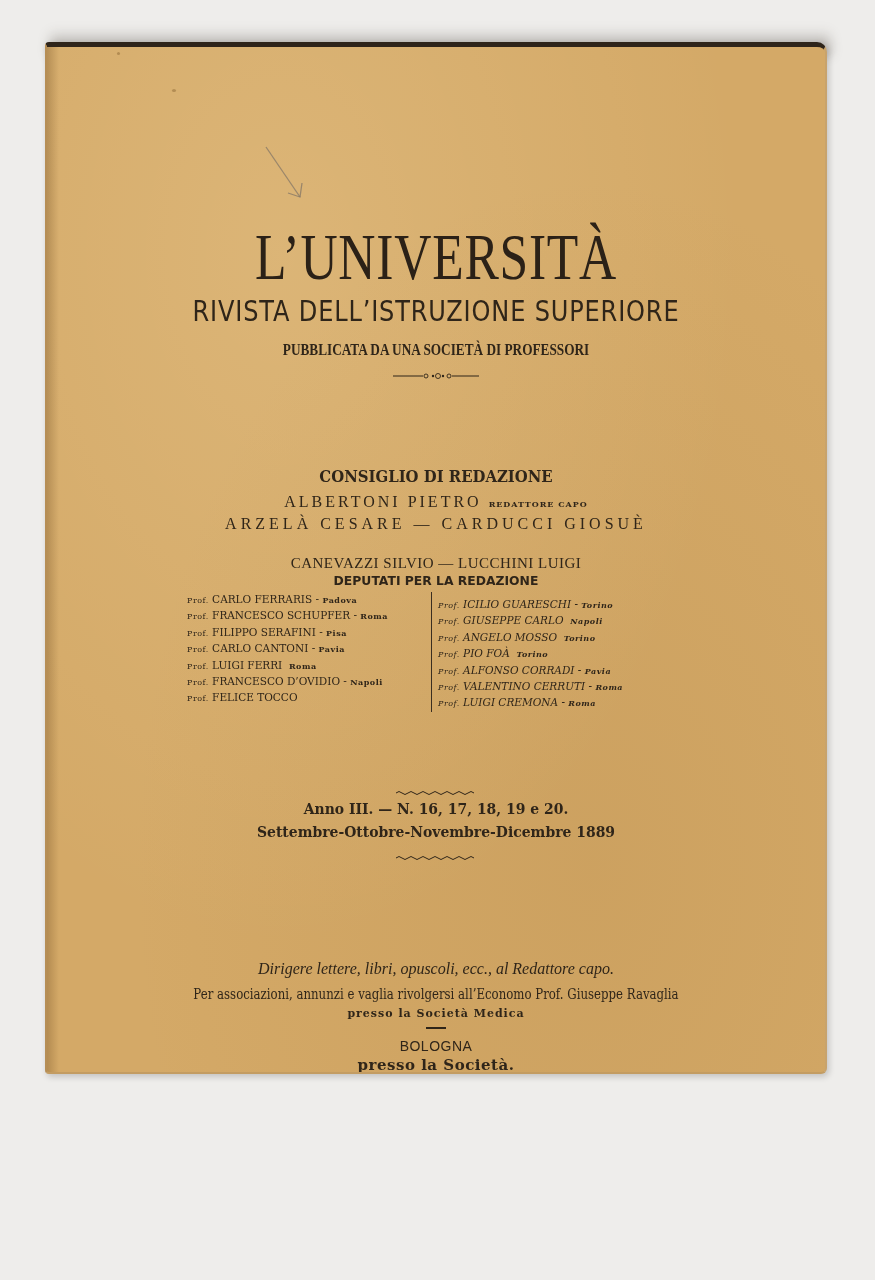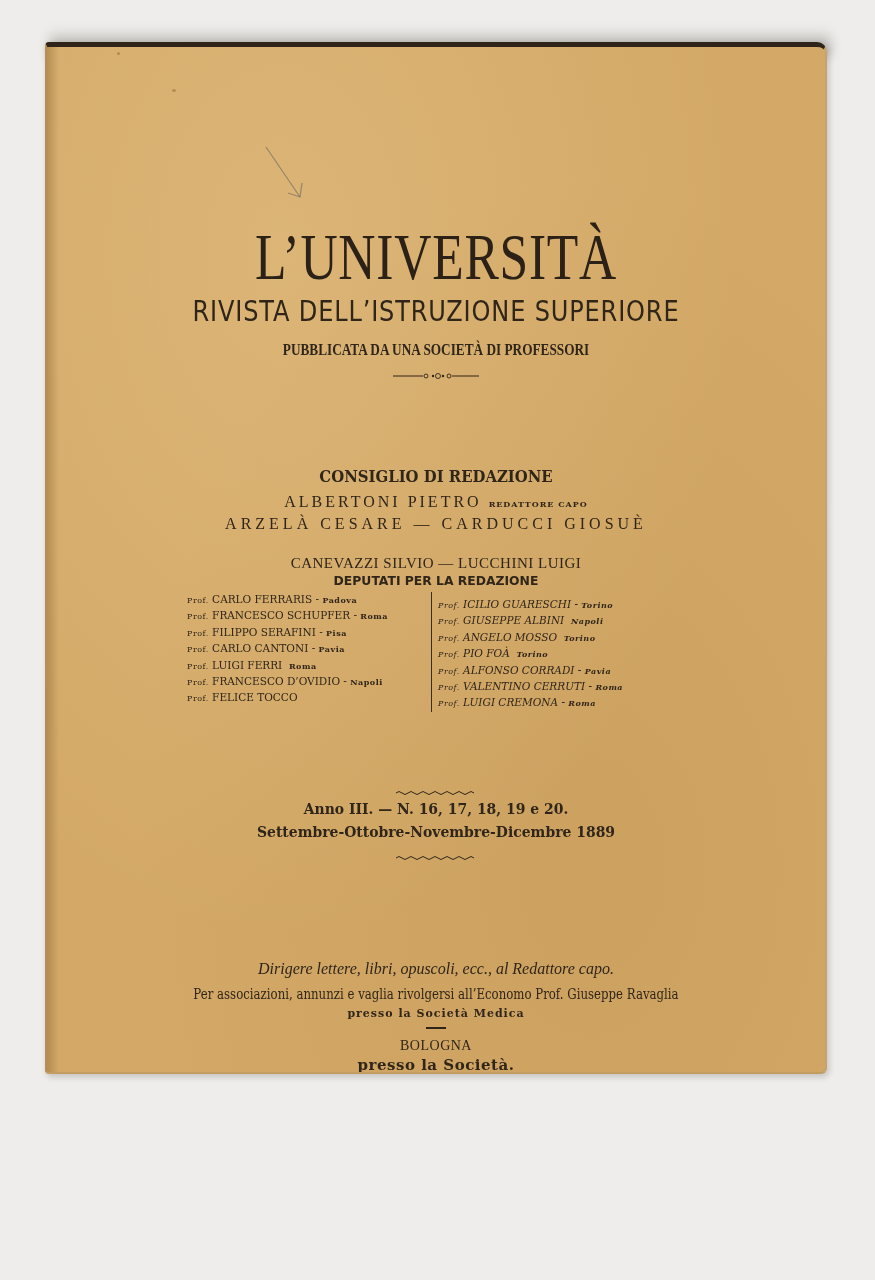--- a/index.html
+++ b/index.html
@@ -189,21 +189,21 @@
       height: 2px;
     }
     .short-rule div {
       width: 20px;
       height: 1.5px;
       background: #2f2519;
       margin: 0 auto;
     }
     .city {
       top: 990px;
-      font-family: Liberation Serif, serif;
+      font-family: Liberation Sans, sans-serif;
       font-size: 14px;
       letter-spacing: 0.5px;
       line-height: 18px;
     }
     .imprint {
       top: 1009px;
       font-family: "DejaVu Serif", serif;
       font-weight: bold;
       font-size: 15px;
       letter-spacing: 0.5px;
@@ -263,21 +263,21 @@
       <div><span class="dep-prof">Prof.</span> <span>CARLO FERRARIS</span><span> - </span><span class="dep-city">Padova</span></div>
       <div><span class="dep-prof">Prof.</span> <span>FRANCESCO SCHUPFER</span><span> - </span><span class="dep-city">Roma</span></div>
       <div><span class="dep-prof">Prof.</span> <span>FILIPPO SERAFINI</span><span> - </span><span class="dep-city">Pisa</span></div>
       <div><span class="dep-prof">Prof.</span> <span>CARLO CANTONI</span><span> - </span><span class="dep-city">Pavia</span></div>
       <div><span class="dep-prof">Prof.</span> <span>LUIGI FERRI</span><span style="white-space:pre">  </span><span class="dep-city">Roma</span></div>
       <div><span class="dep-prof">Prof.</span> <span>FRANCESCO D’OVIDIO</span><span> - </span><span class="dep-city">Napoli</span></div>
       <div><span class="dep-prof">Prof.</span> <span>FELICE TOCCO</span><span></span><span class="dep-city"></span></div>
     </div>
     <div class="dep-col right">
       <div><span class="dep-prof">Prof.</span> <span>ICILIO GUARESCHI</span><span> - </span><span class="dep-city">Torino</span></div>
-      <div><span class="dep-prof">Prof.</span> <span>GIUSEPPE ALBINI</span><span style="white-space:pre">  </span><span class="dep-city">Napoli</span></div>
+      <div><span class="dep-prof">Prof.</span> <span>GIUSEPPE CARLO</span><span style="white-space:pre">  </span><span class="dep-city">Napoli</span></div>
       <div><span class="dep-prof">Prof.</span> <span>ANGELO MOSSO</span><span style="white-space:pre">  </span><span class="dep-city">Torino</span></div>
       <div><span class="dep-prof">Prof.</span> <span>PIO FOÀ</span><span style="white-space:pre">  </span><span class="dep-city">Torino</span></div>
       <div><span class="dep-prof">Prof.</span> <span>ALFONSO CORRADI</span><span> - </span><span class="dep-city">Pavia</span></div>
       <div><span class="dep-prof">Prof.</span> <span>VALENTINO CERRUTI</span><span> - </span><span class="dep-city">Roma</span></div>
       <div><span class="dep-prof">Prof.</span> <span>LUIGI CREMONA</span><span> - </span><span class="dep-city">Roma</span></div>
     </div>
   </div>
 
   <div class="block wave w1">
     <svg width="84" height="8" viewBox="0 0 84 8">

